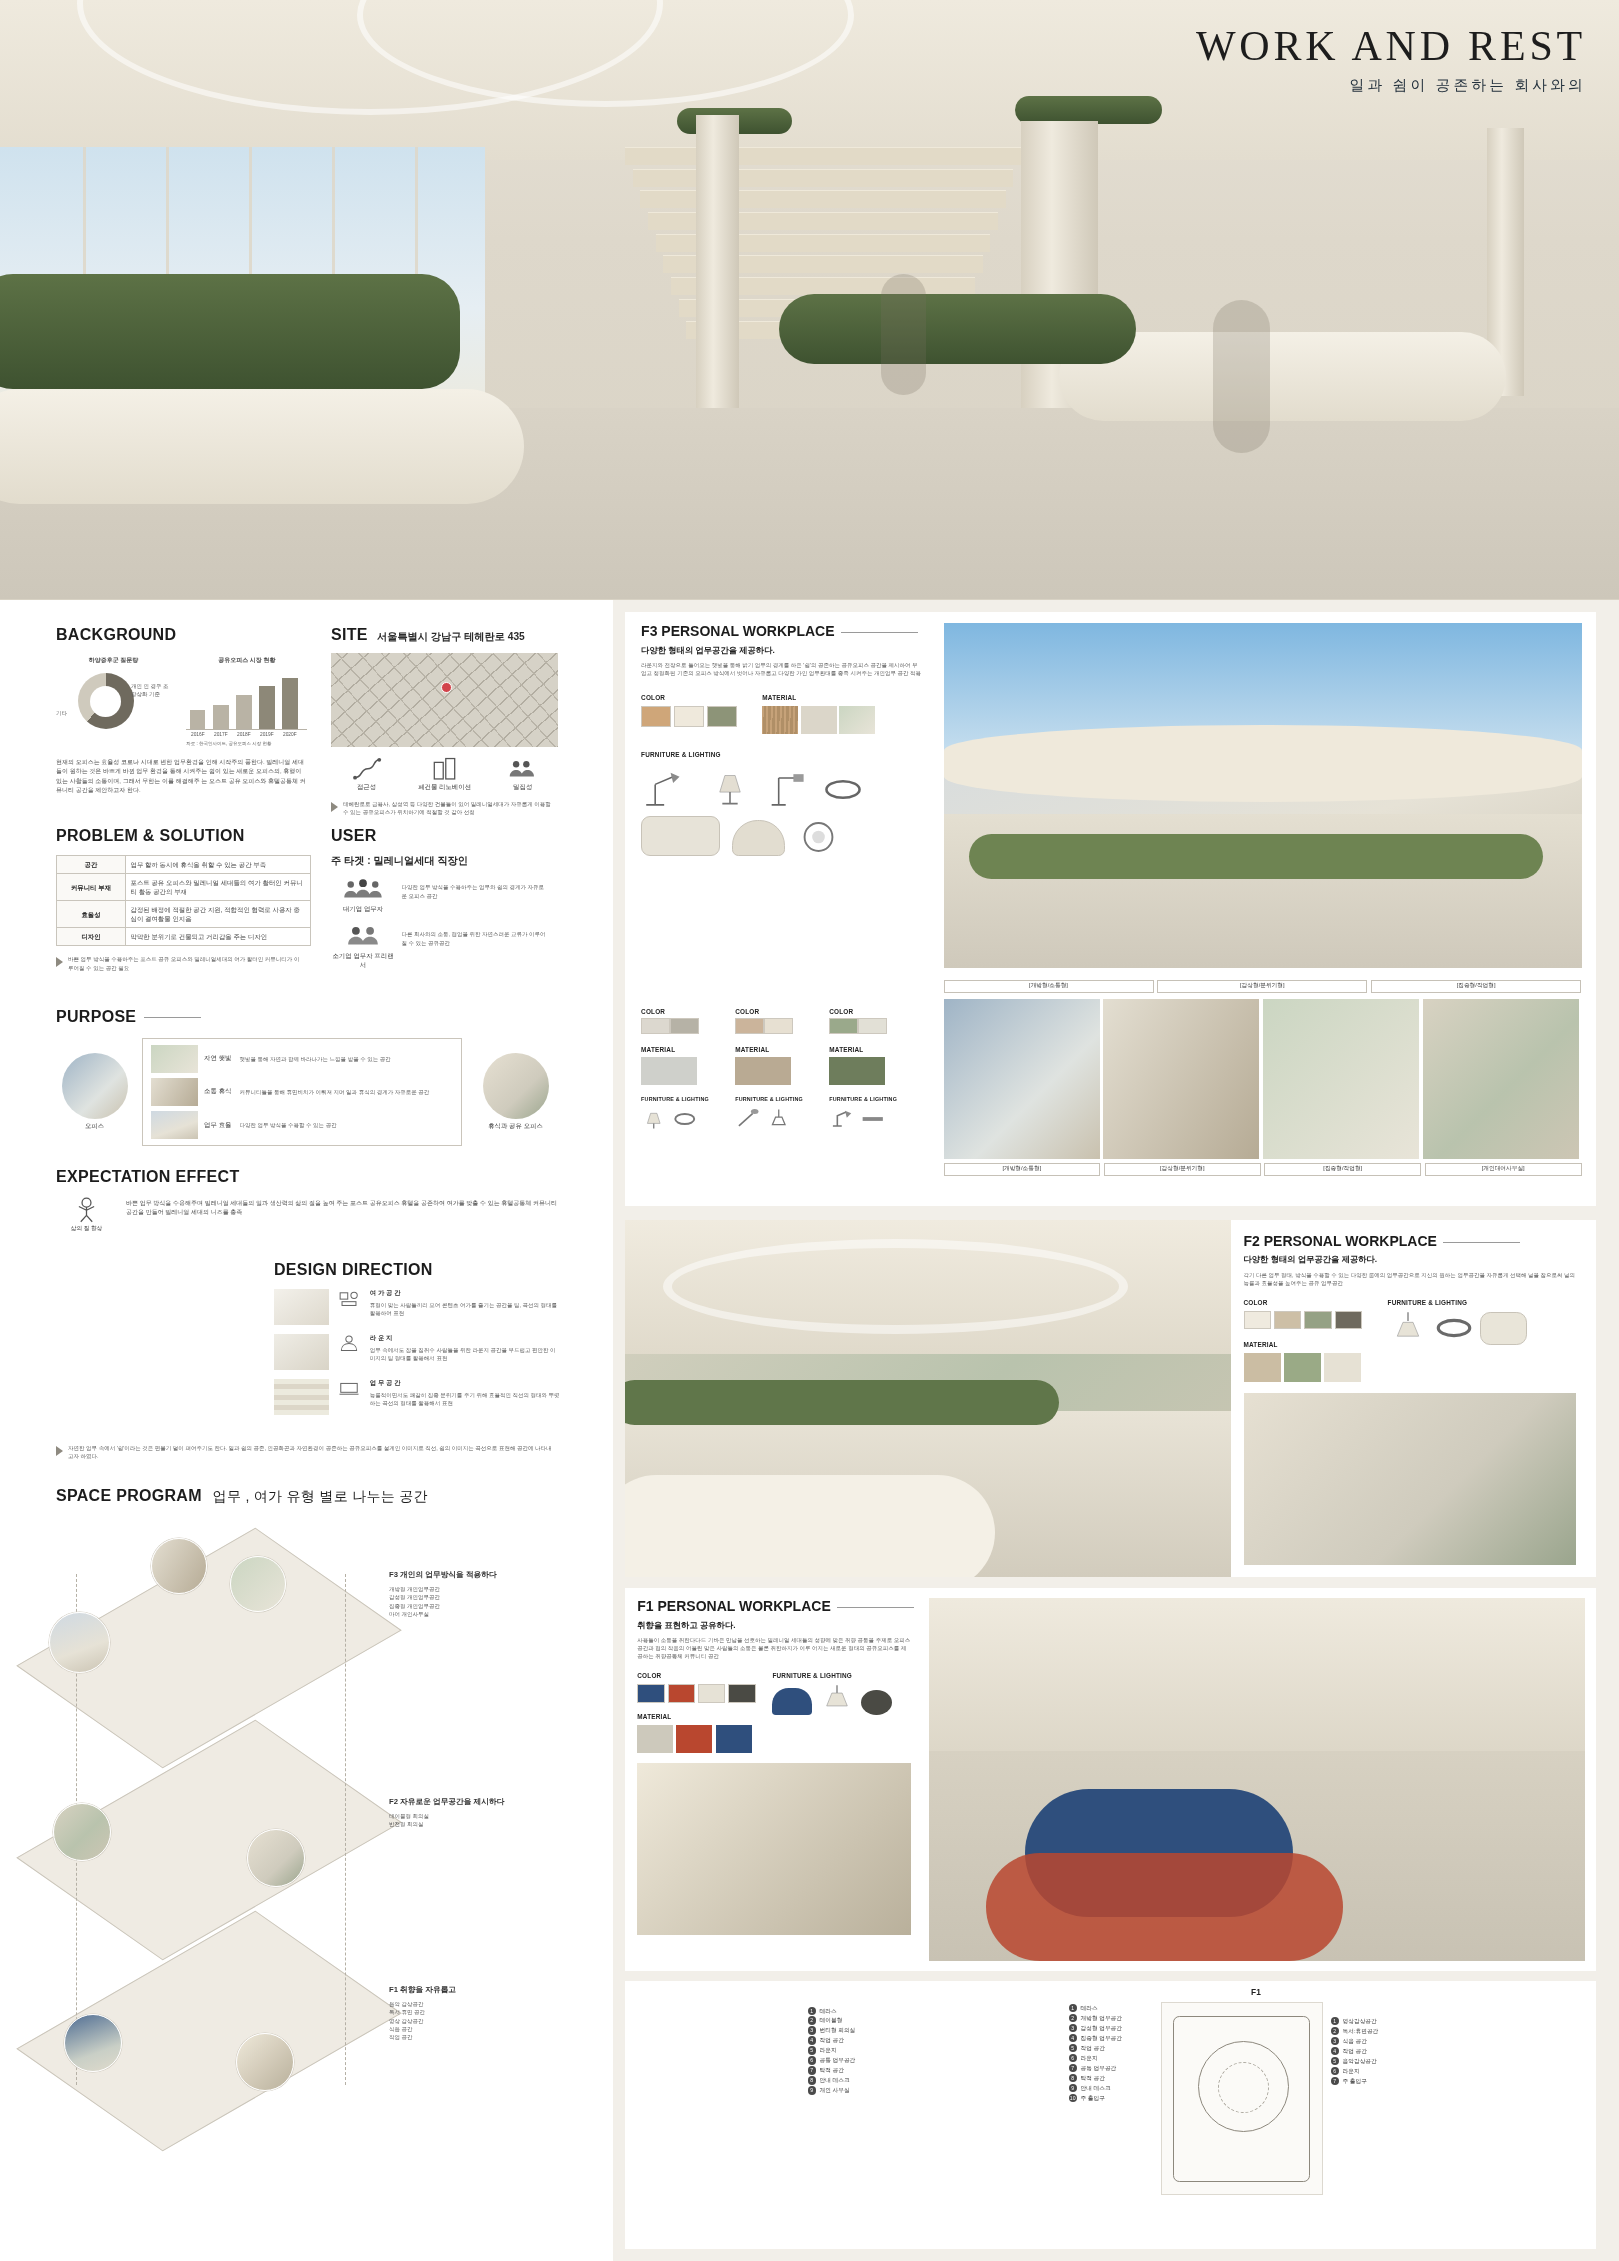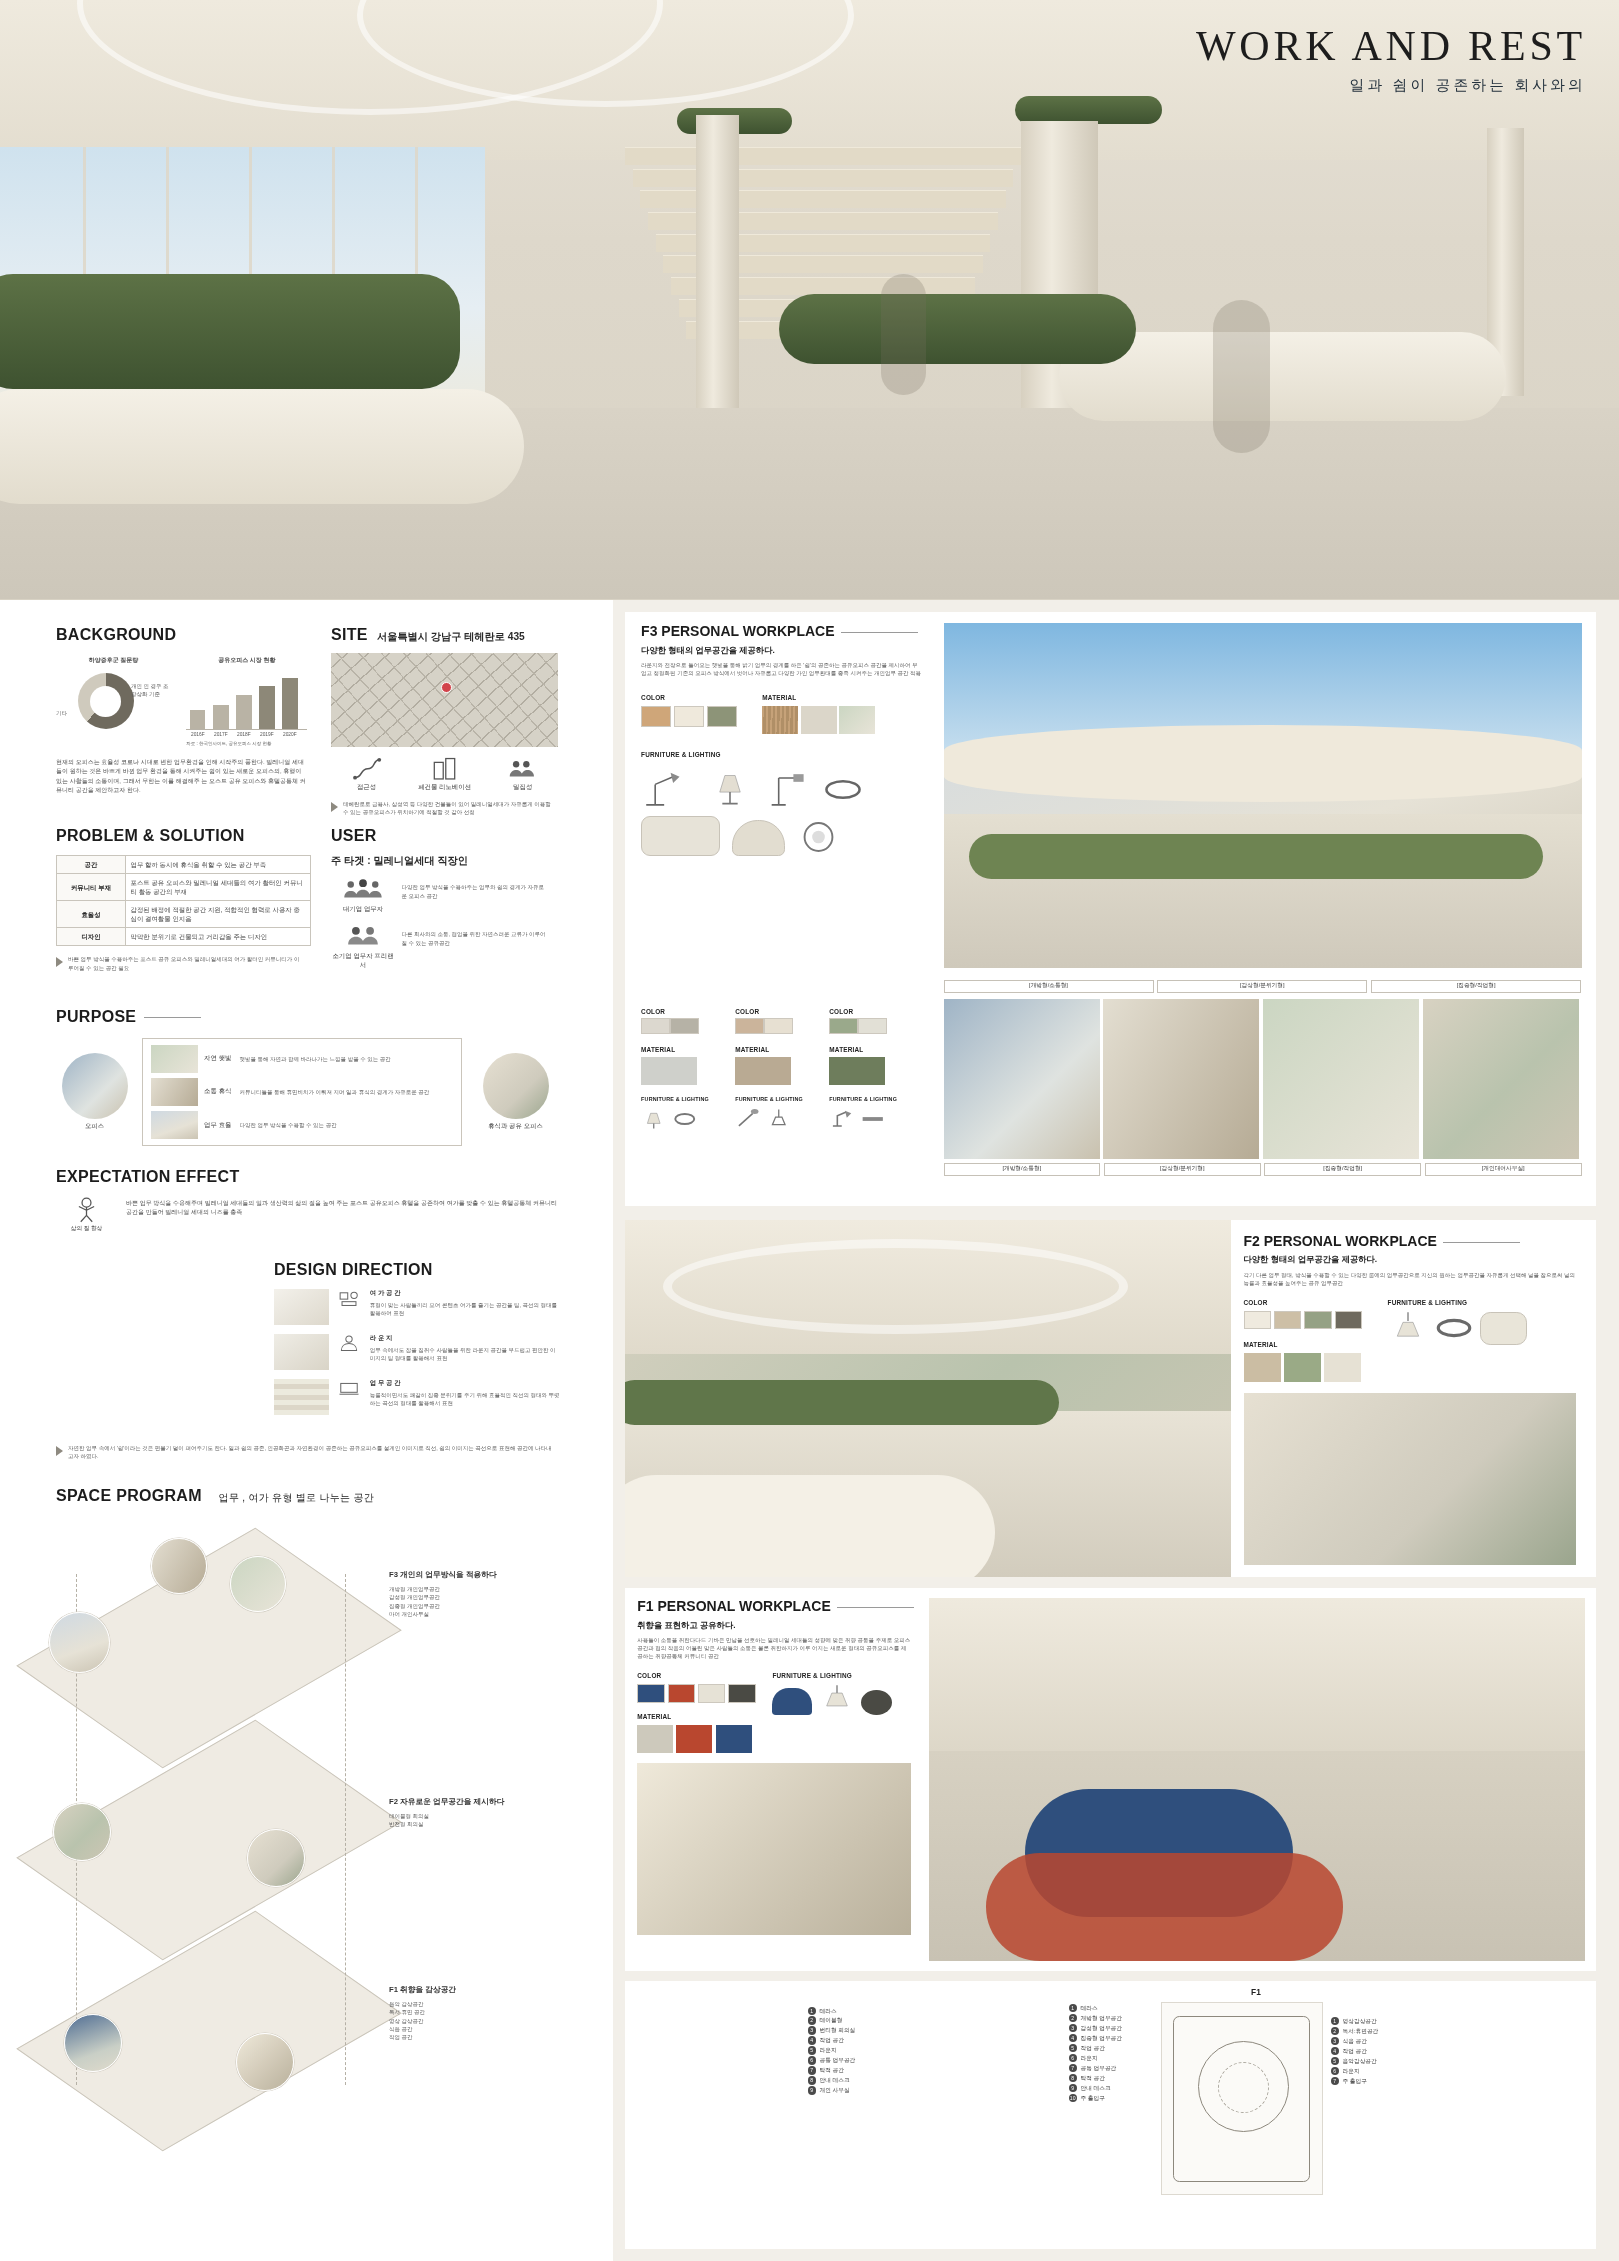--- a/index.html
+++ b/index.html
@@ -361,21 +361,21 @@
     </div>
 
     <div class="arrow-note" style="position:absolute;left:56px;top:844px;width:504px;">
       <div class="tri"></div>
       <div class="tiny2" style="width:485px;">자연한 업무 속에서 '쉼'이라는 것은 편물기 덜이 퍼여주기도 한다. 일과 쉼의 공존, 인공화곤과 자연환경이 공존하는 공유오피스를 설계인 이미지로 직선, 쉼의 이미지는 곡선으로 표현해 공간에 나타내고자 하였다.</div>
     </div>
 
     <div style="position:absolute;left:56px;top:887px;width:511px;">
       <div class="sec-h">
         <span>SPACE PROGRAM</span>
-        <span style="font-size:10px;font-weight:normal;margin-left:12px;text-align:right;">업무 , 여가 유형 별로 나누는 공간</span>
+        <span style="font-size:14px;font-weight:normal;margin-left:6px;text-align:right;">업무 , 여가 유형 별로 나누는 공간</span>
       </div>
     </div>
 
     <div class="iso" style="left:45px;top:929px;width:332px;height:664px;">
       <div class="iso-slab" style="left:25.5px;top:38px;"></div>
       <div class="iso-slab" style="left:25.5px;top:230px;"></div>
       <div class="iso-slab" style="left:25.5px;top:421px;"></div>
       <div class="pd" style="position:absolute;left:31px;top:45px;width:0.6px;height:511px;border-left:0.6px dashed #b5b0a5;"></div>
       <div class="pd" style="position:absolute;left:300px;top:45px;width:0.6px;height:511px;border-left:0.6px dashed #b5b0a5;"></div>
       <div class="bub ph-b" style="left:3.8px;top:83px;width:59px;height:59px;border-radius:50%;"></div>
@@ -393,21 +393,21 @@
       <div class="tiny2">감성형 개인업무공간</div>
       <div class="tiny2">집중형 개인업무공간</div>
       <div class="tiny2">마어 개인사무실</div>
     </div>
     <div style="position:absolute;left:389px;top:1197px;width:179px;">
       <div class="lbl" style="font-weight:bold;font-size:7.7px;">F2 자유로운 업무공간을 제시하다</div>
       <div class="tiny2" style="margin-top:5.1px;">테이블형 회의실</div>
       <div class="tiny2">반전형 회의실</div>
     </div>
     <div style="position:absolute;left:389px;top:1385px;width:179px;">
-      <div class="lbl" style="font-weight:bold;font-size:7.7px;">F1 취향을 감상공간</div>
+      <div class="lbl" style="font-weight:bold;font-size:7.7px;">F1 취향을 자유롭고</div>
       <div class="tiny2" style="margin-top:5.1px;">음악 감상공간</div>
       <div class="tiny2">독서 휴면 공간</div>
       <div class="tiny2">영상 감상공간</div>
       <div class="tiny2">식음 공간</div>
       <div class="tiny2">작업 공간</div>
     </div>
   </div>
 
   <div class="right">
 

